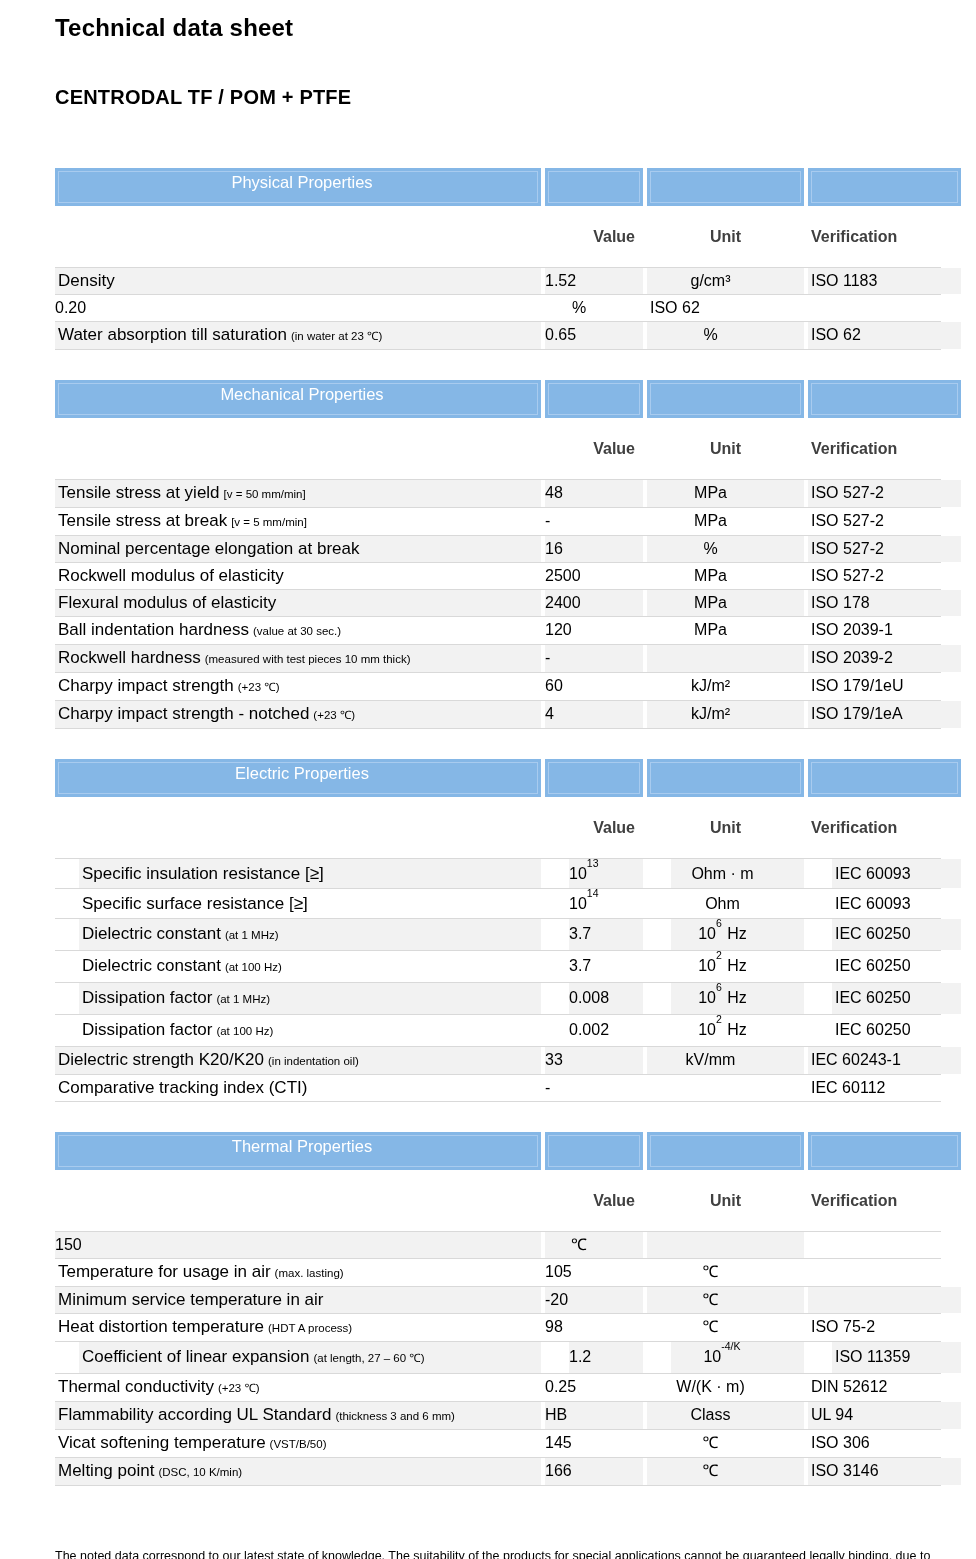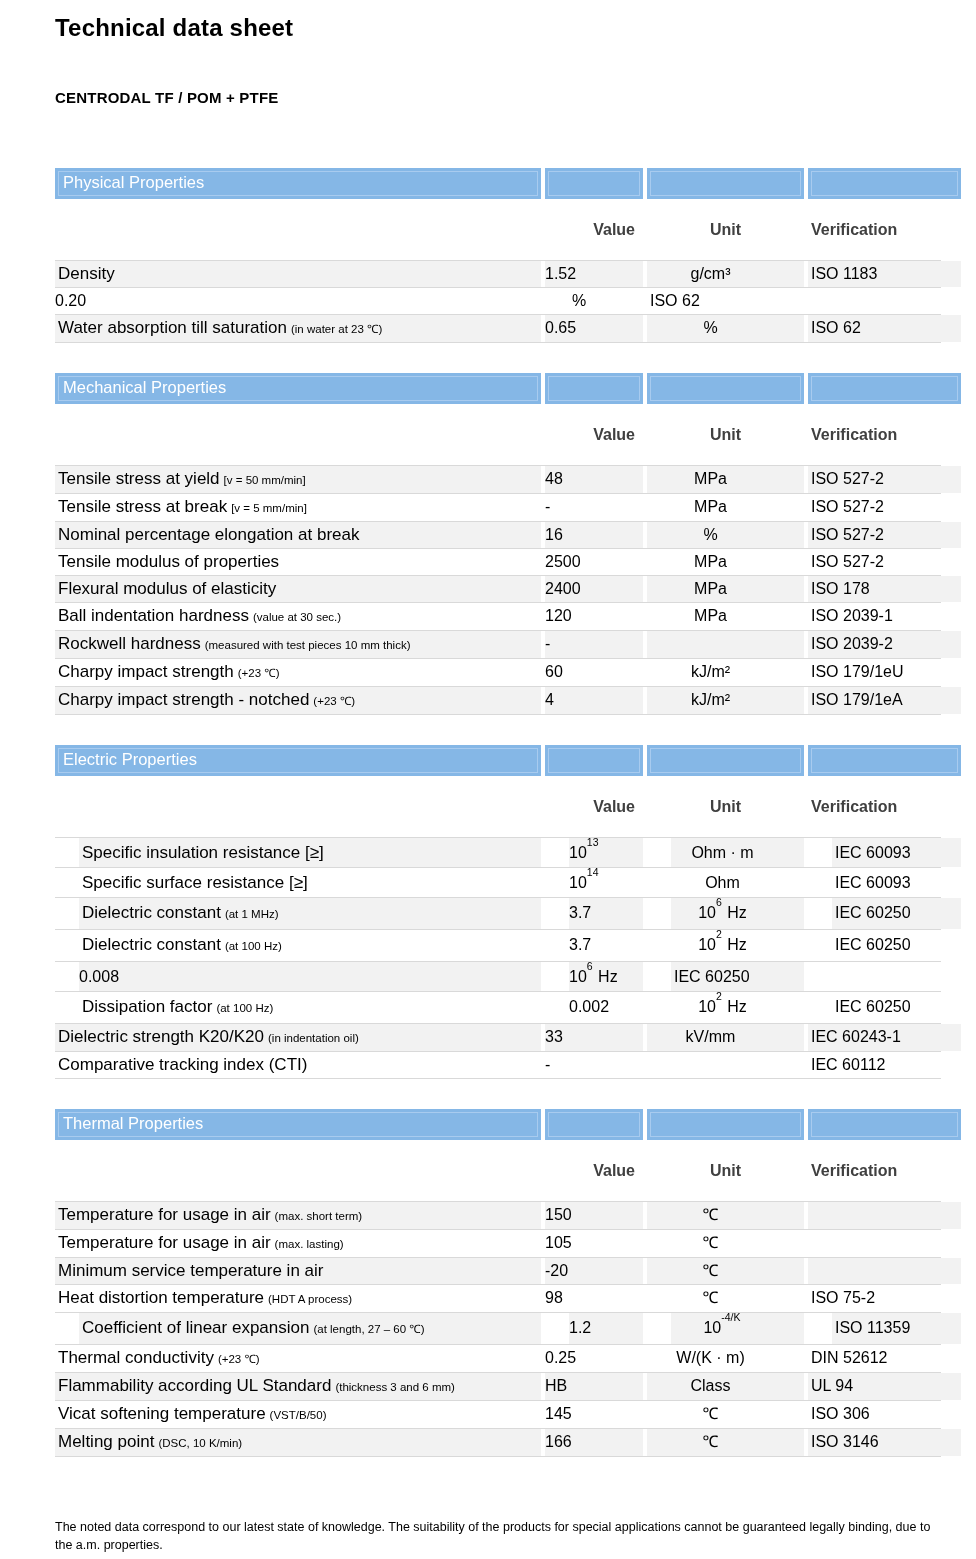--- a/index.html
+++ b/index.html
@@ -1,28 +1,28 @@
 <!DOCTYPE html>
 <html style="--bar: #85b7e6; --barInset: #a8cbef; --rowAlt: #f2f2f2; --rowBorder: #d9d9d9; --headTxt: #404040;"><head>
 <meta charset="utf-8">
 <style>
   html,body{margin:0;padding:0;background:#ffffff;}
   body{font-family:"Liberation Sans", sans-serif; color:#000;}
   .page{width:976px; height:1559px; box-sizing:border-box; padding:14px 35px 0 55px; position:relative; overflow:hidden;}
 
   h1.doc-title{font-size:24px; line-height:28px; margin:0; font-weight:bold; letter-spacing:0.2px;}
-  h2.product-title{font-size:15px; line-height:25px; margin:43px 0 0 0; font-weight:bold; letter-spacing:0.2px;}
+  h2.product-title{font-size:20px; line-height:25px; margin:43px 0 0 0; font-weight:bold; letter-spacing:0.2px;}
 
   #sections{margin-top:58px;}
   .section{margin-bottom:30px;}
 
   .grid4{display:grid; grid-template-columns:486px 98px 157px 153px; column-gap:4px;}
 
   
-  .bar{height:31px;}
+  .bar{height:38px;text-align:center;}
   .bar-cell{position:relative; background:var(--bar,#85b7e6);}
   .bar-cell::after{content:""; position:absolute; inset:3px; border:1px solid var(--barInset,#a8cbef); pointer-events:none;}
   .bar-title{position:relative; z-index:1; display:block; color:#ffffff; font-size:16.5px; line-height:28px; padding-left:8px; white-space:nowrap;}
 
   
   .colhead{margin-top:20px; font-weight:bold; color:var(--headTxt,#404040); font-size:16px; line-height:22px;}
   .colhead .ch-value{text-align:right; padding-right:8px;}
   .colhead .ch-unit{text-align:center;}
   .colhead .ch-verif{padding-left:3px;}
 
@@ -114,21 +114,21 @@
             <div class="cell c-unit">MPa</div>
             <div class="cell c-verif">ISO 527-2</div>
           </div>
           <div class="row grid4 alt">
             <div class="cell c-label"><span class="lbl">Nominal percentage elongation at break</span></div>
             <div class="cell c-value">16</div>
             <div class="cell c-unit">%</div>
             <div class="cell c-verif">ISO 527-2</div>
           </div>
           <div class="row grid4">
-            <div class="cell c-label"><span class="lbl">Tensile modulus of properties</span></div>
+            <div class="cell c-label"><span class="lbl">Rockwell modulus of elasticity</span></div>
             <div class="cell c-value">2500</div>
             <div class="cell c-unit">MPa</div>
             <div class="cell c-verif">ISO 527-2</div>
           </div>
           <div class="row grid4 alt">
             <div class="cell c-label"><span class="lbl">Flexural modulus of elasticity</span></div>
             <div class="cell c-value">2400</div>
             <div class="cell c-unit">MPa</div>
             <div class="cell c-verif">ISO 178</div>
           </div>
@@ -192,20 +192,21 @@
             <div class="cell c-unit">10<sup class="sp">6</sup> Hz</div>
             <div class="cell c-verif">IEC 60250</div>
           </div>
           <div class="row grid4 tall">
             <div class="cell c-label"><span class="lbl">Dielectric constant</span><span class="note">(at 100 Hz)</span></div>
             <div class="cell c-value">3.7</div>
             <div class="cell c-unit">10<sup class="sp">2</sup> Hz</div>
             <div class="cell c-verif">IEC 60250</div>
           </div>
           <div class="row grid4 alt tall">
+            <div class="cell c-label"><span class="lbl">Dissipation factor</span><span class="note">(at 1 MHz)</span></div>
             <div class="cell c-value">0.008</div>
             <div class="cell c-unit">10<sup class="sp">6</sup> Hz</div>
             <div class="cell c-verif">IEC 60250</div>
           </div>
           <div class="row grid4 tall">
             <div class="cell c-label"><span class="lbl">Dissipation factor</span><span class="note">(at 100 Hz)</span></div>
             <div class="cell c-value">0.002</div>
             <div class="cell c-unit">10<sup class="sp">2</sup> Hz</div>
             <div class="cell c-verif">IEC 60250</div>
           </div>
@@ -233,21 +234,20 @@
           <div class="bar-cell"></div>
         </div>
         <div class="colhead grid4">
           <div class="ch-label"></div>
           <div class="ch-value">Value</div>
           <div class="ch-unit">Unit</div>
           <div class="ch-verif">Verification</div>
         </div>
         <div class="rows">
           <div class="row grid4 alt">
-            <div class="cell c-label"><span class="lbl">Temperature for usage in air</span><span class="note">(max. short term)</span></div>
             <div class="cell c-value">150</div>
             <div class="cell c-unit">℃</div>
             <div class="cell c-verif"></div>
           </div>
           <div class="row grid4">
             <div class="cell c-label"><span class="lbl">Temperature for usage in air</span><span class="note">(max. lasting)</span></div>
             <div class="cell c-value">105</div>
             <div class="cell c-unit">℃</div>
             <div class="cell c-verif"></div>
           </div>

